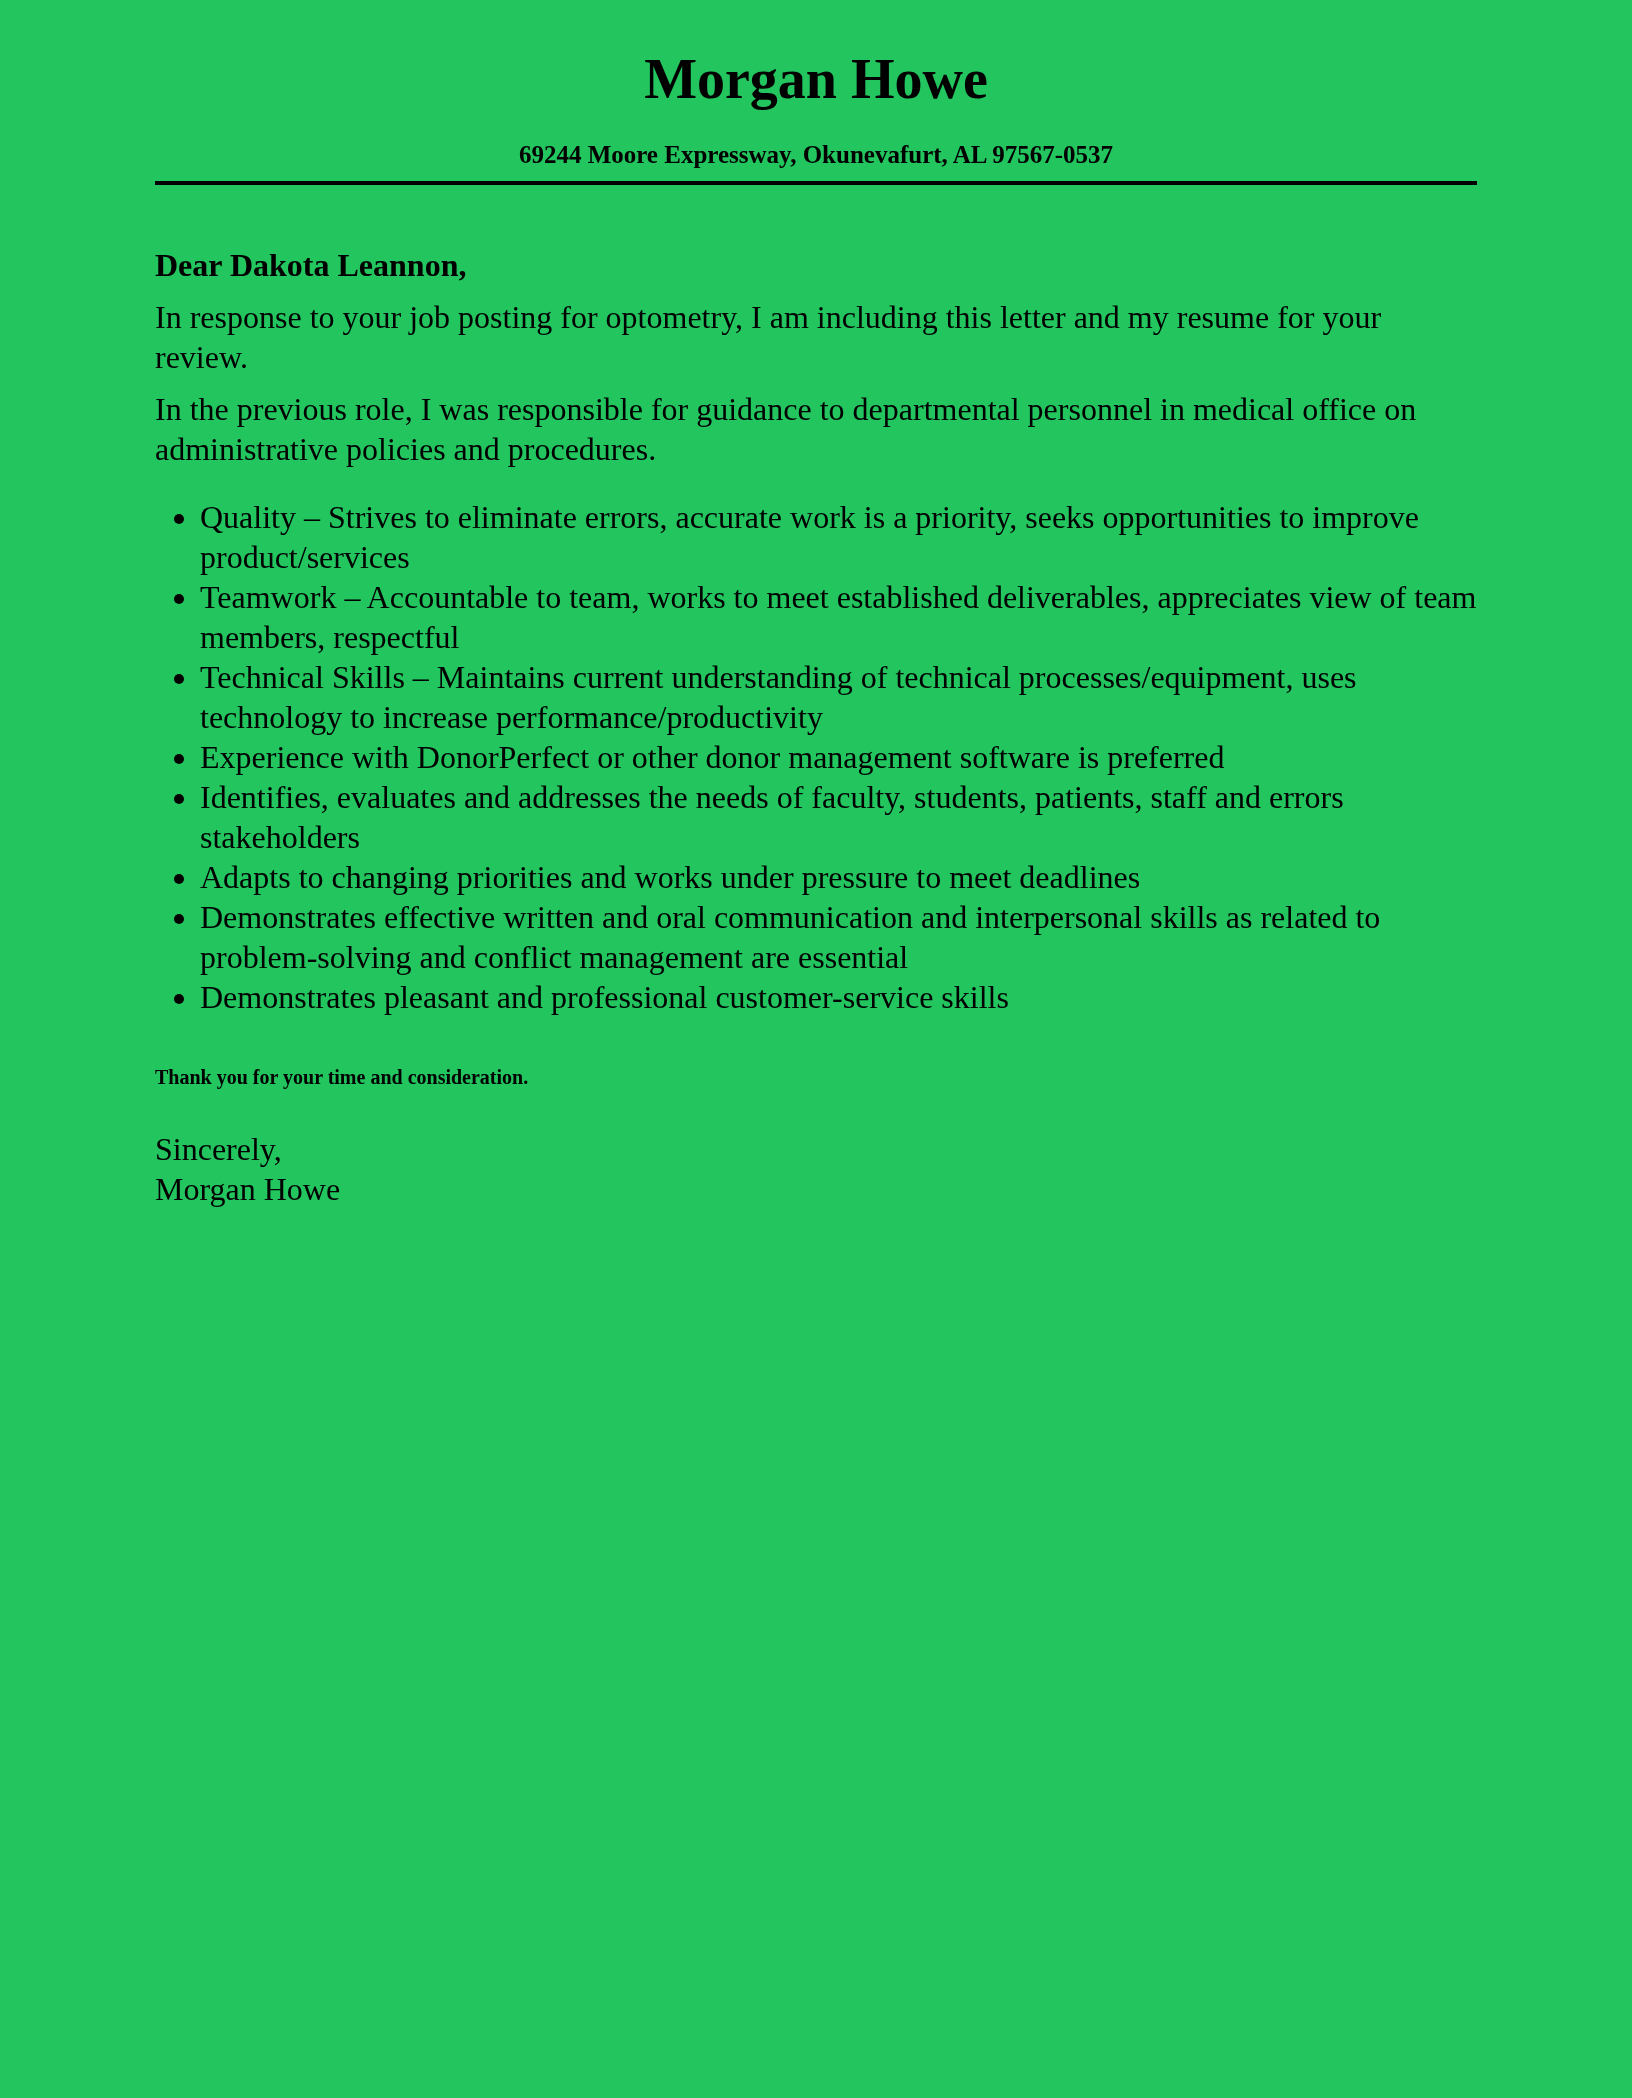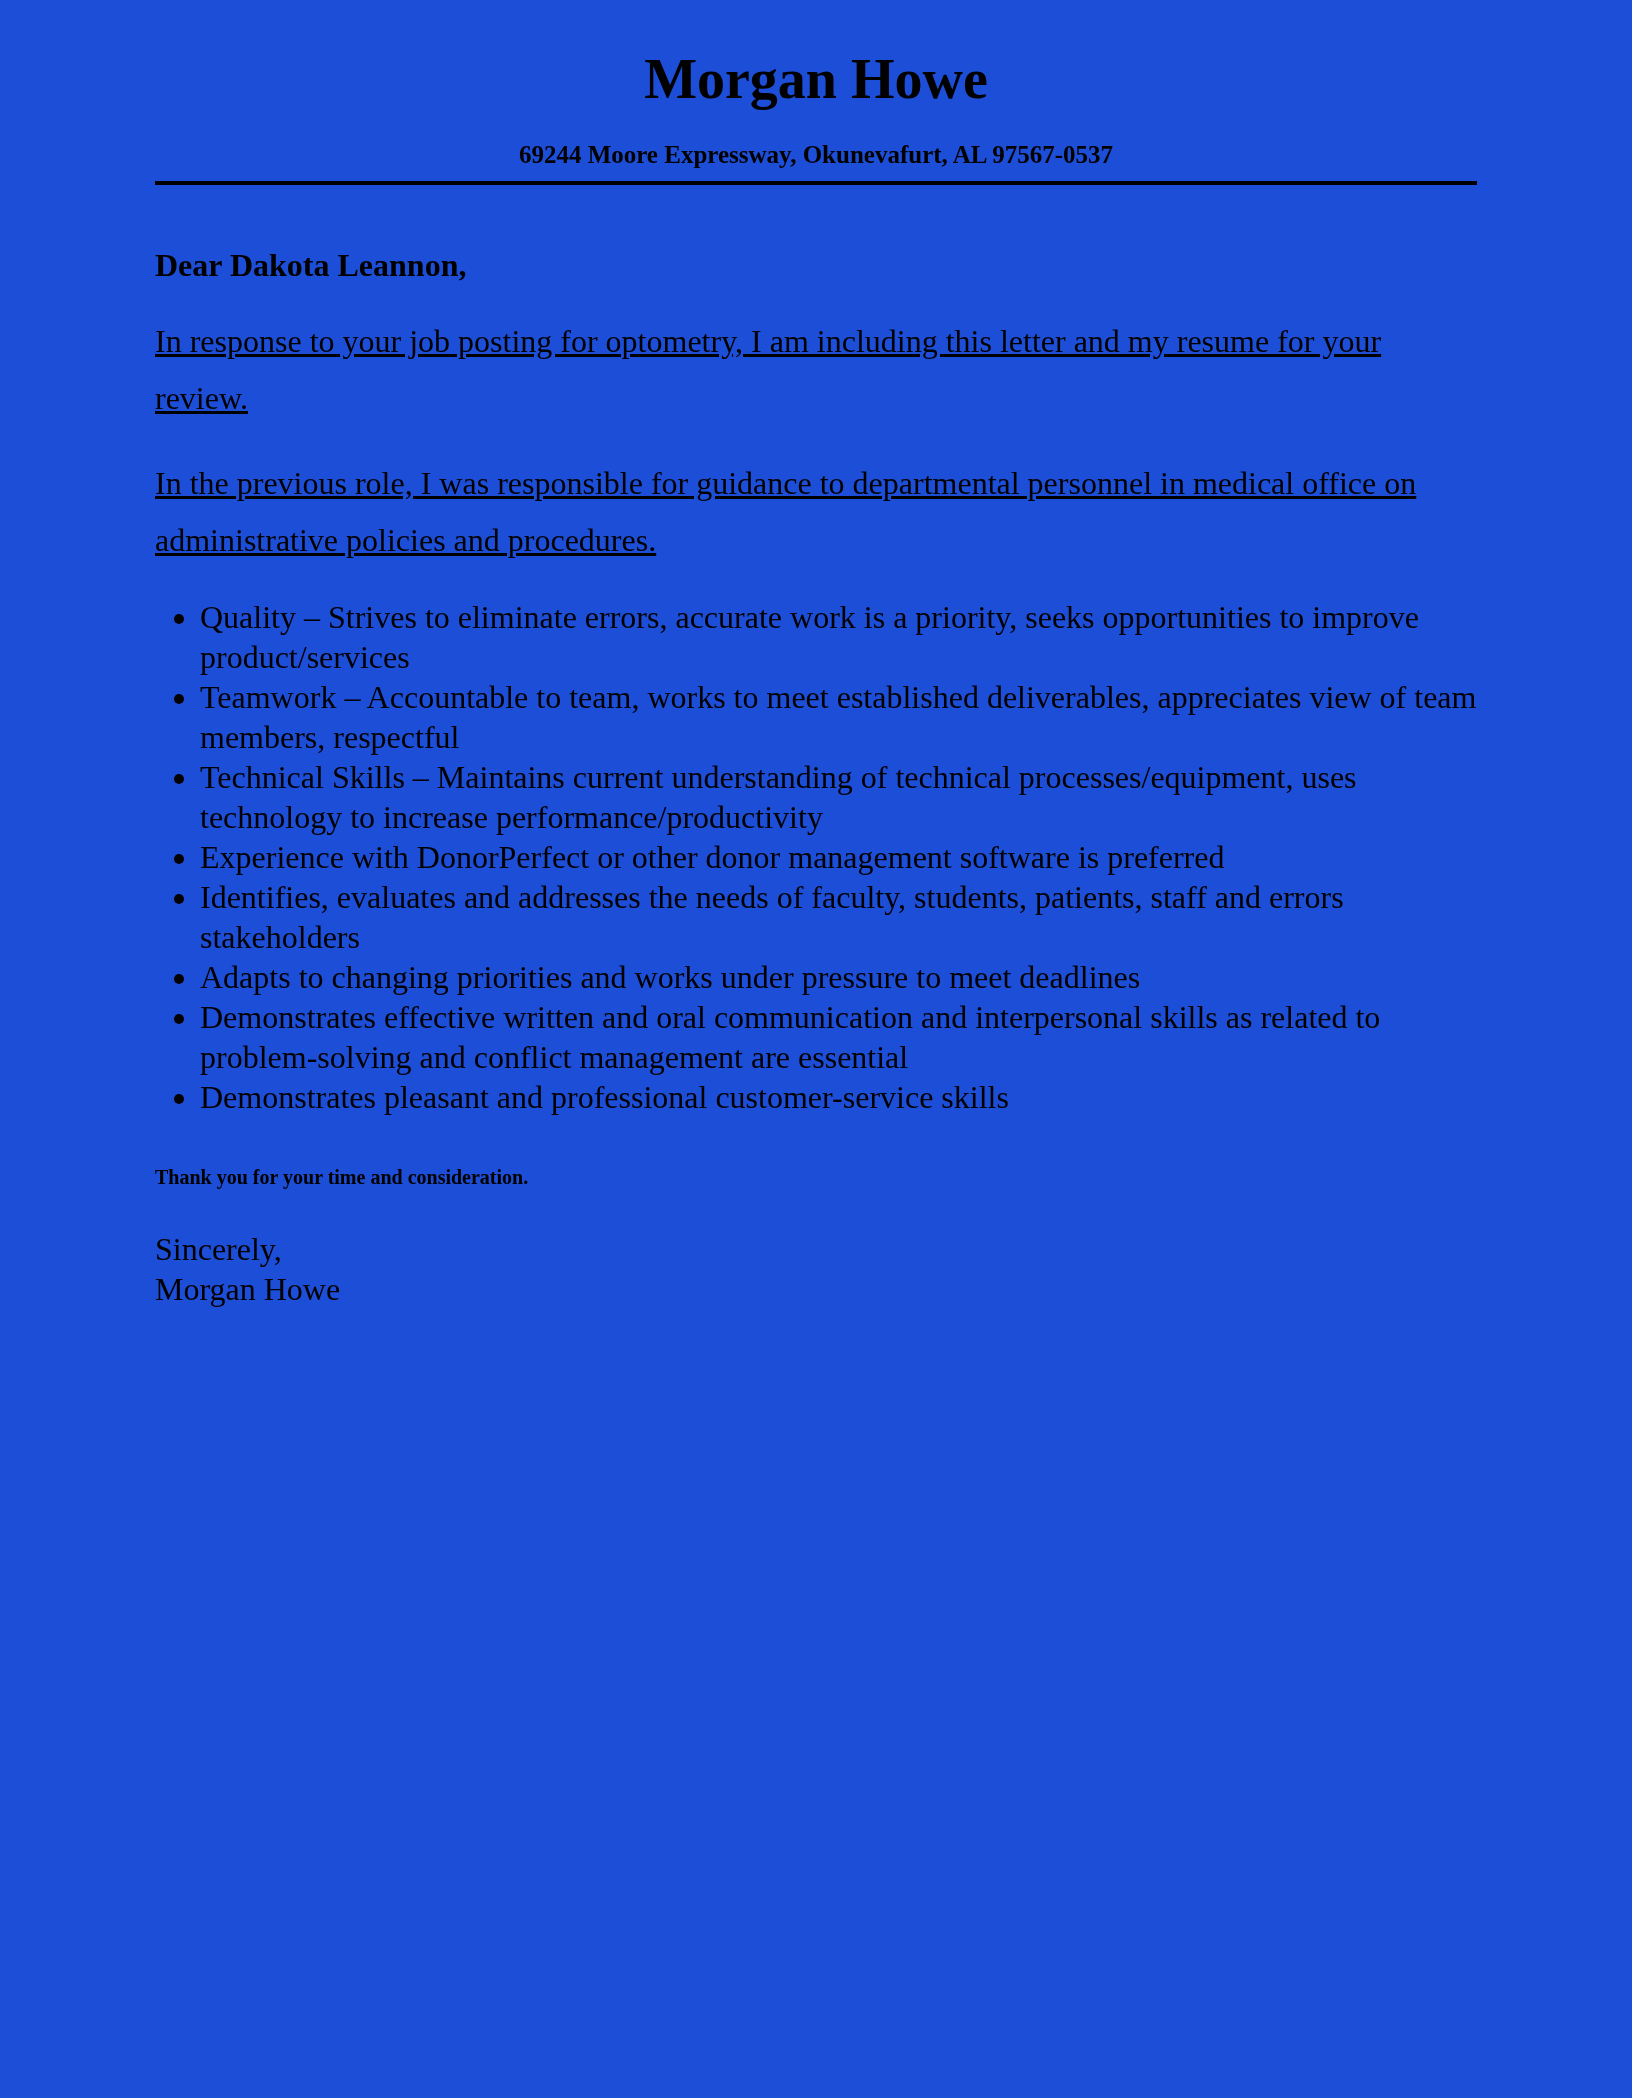--- a/index.html
+++ b/index.html
@@ -11,21 +11,21 @@
     width: 1632px;
     min-height: 2098px;
     font-family: "Liberation Serif", serif;
     color: #000000;
   }
   .page {
     box-sizing: border-box;
     width: 1632px;
     min-height: 2098px;
     padding: 46px 155px 40px 155px;
-    background: #1d4ed8;
+    background: #22c55e;
   }
   .letter-head { text-align: center; }
   .sender-name {
     font-size: 56px;
     font-weight: bold;
     line-height: 1.2;
     margin: 0;
     text-align: center;
   }
   .sender-address {
@@ -42,23 +42,22 @@
     margin: 11px 0 0 0;
   }
   .salutation {
     font-size: 32px;
     line-height: 40px;
     font-weight: bold;
     margin: 60px 0 0 0;
   }
   .body-para {
     font-size: 32px;
-    line-height: 57px;
-    margin: 28px 0 0 0;
-    text-decoration: underline;
+    line-height: 40px;
+    margin: 12px 0 0 0;
   }
   .requirements-list {
     font-size: 32px;
     line-height: 40px;
     margin: 28px 0 0 0;
     padding: 0 0 0 45px;
     list-style-type: disc;
   }
   .requirements-list li {
     margin: 0;

